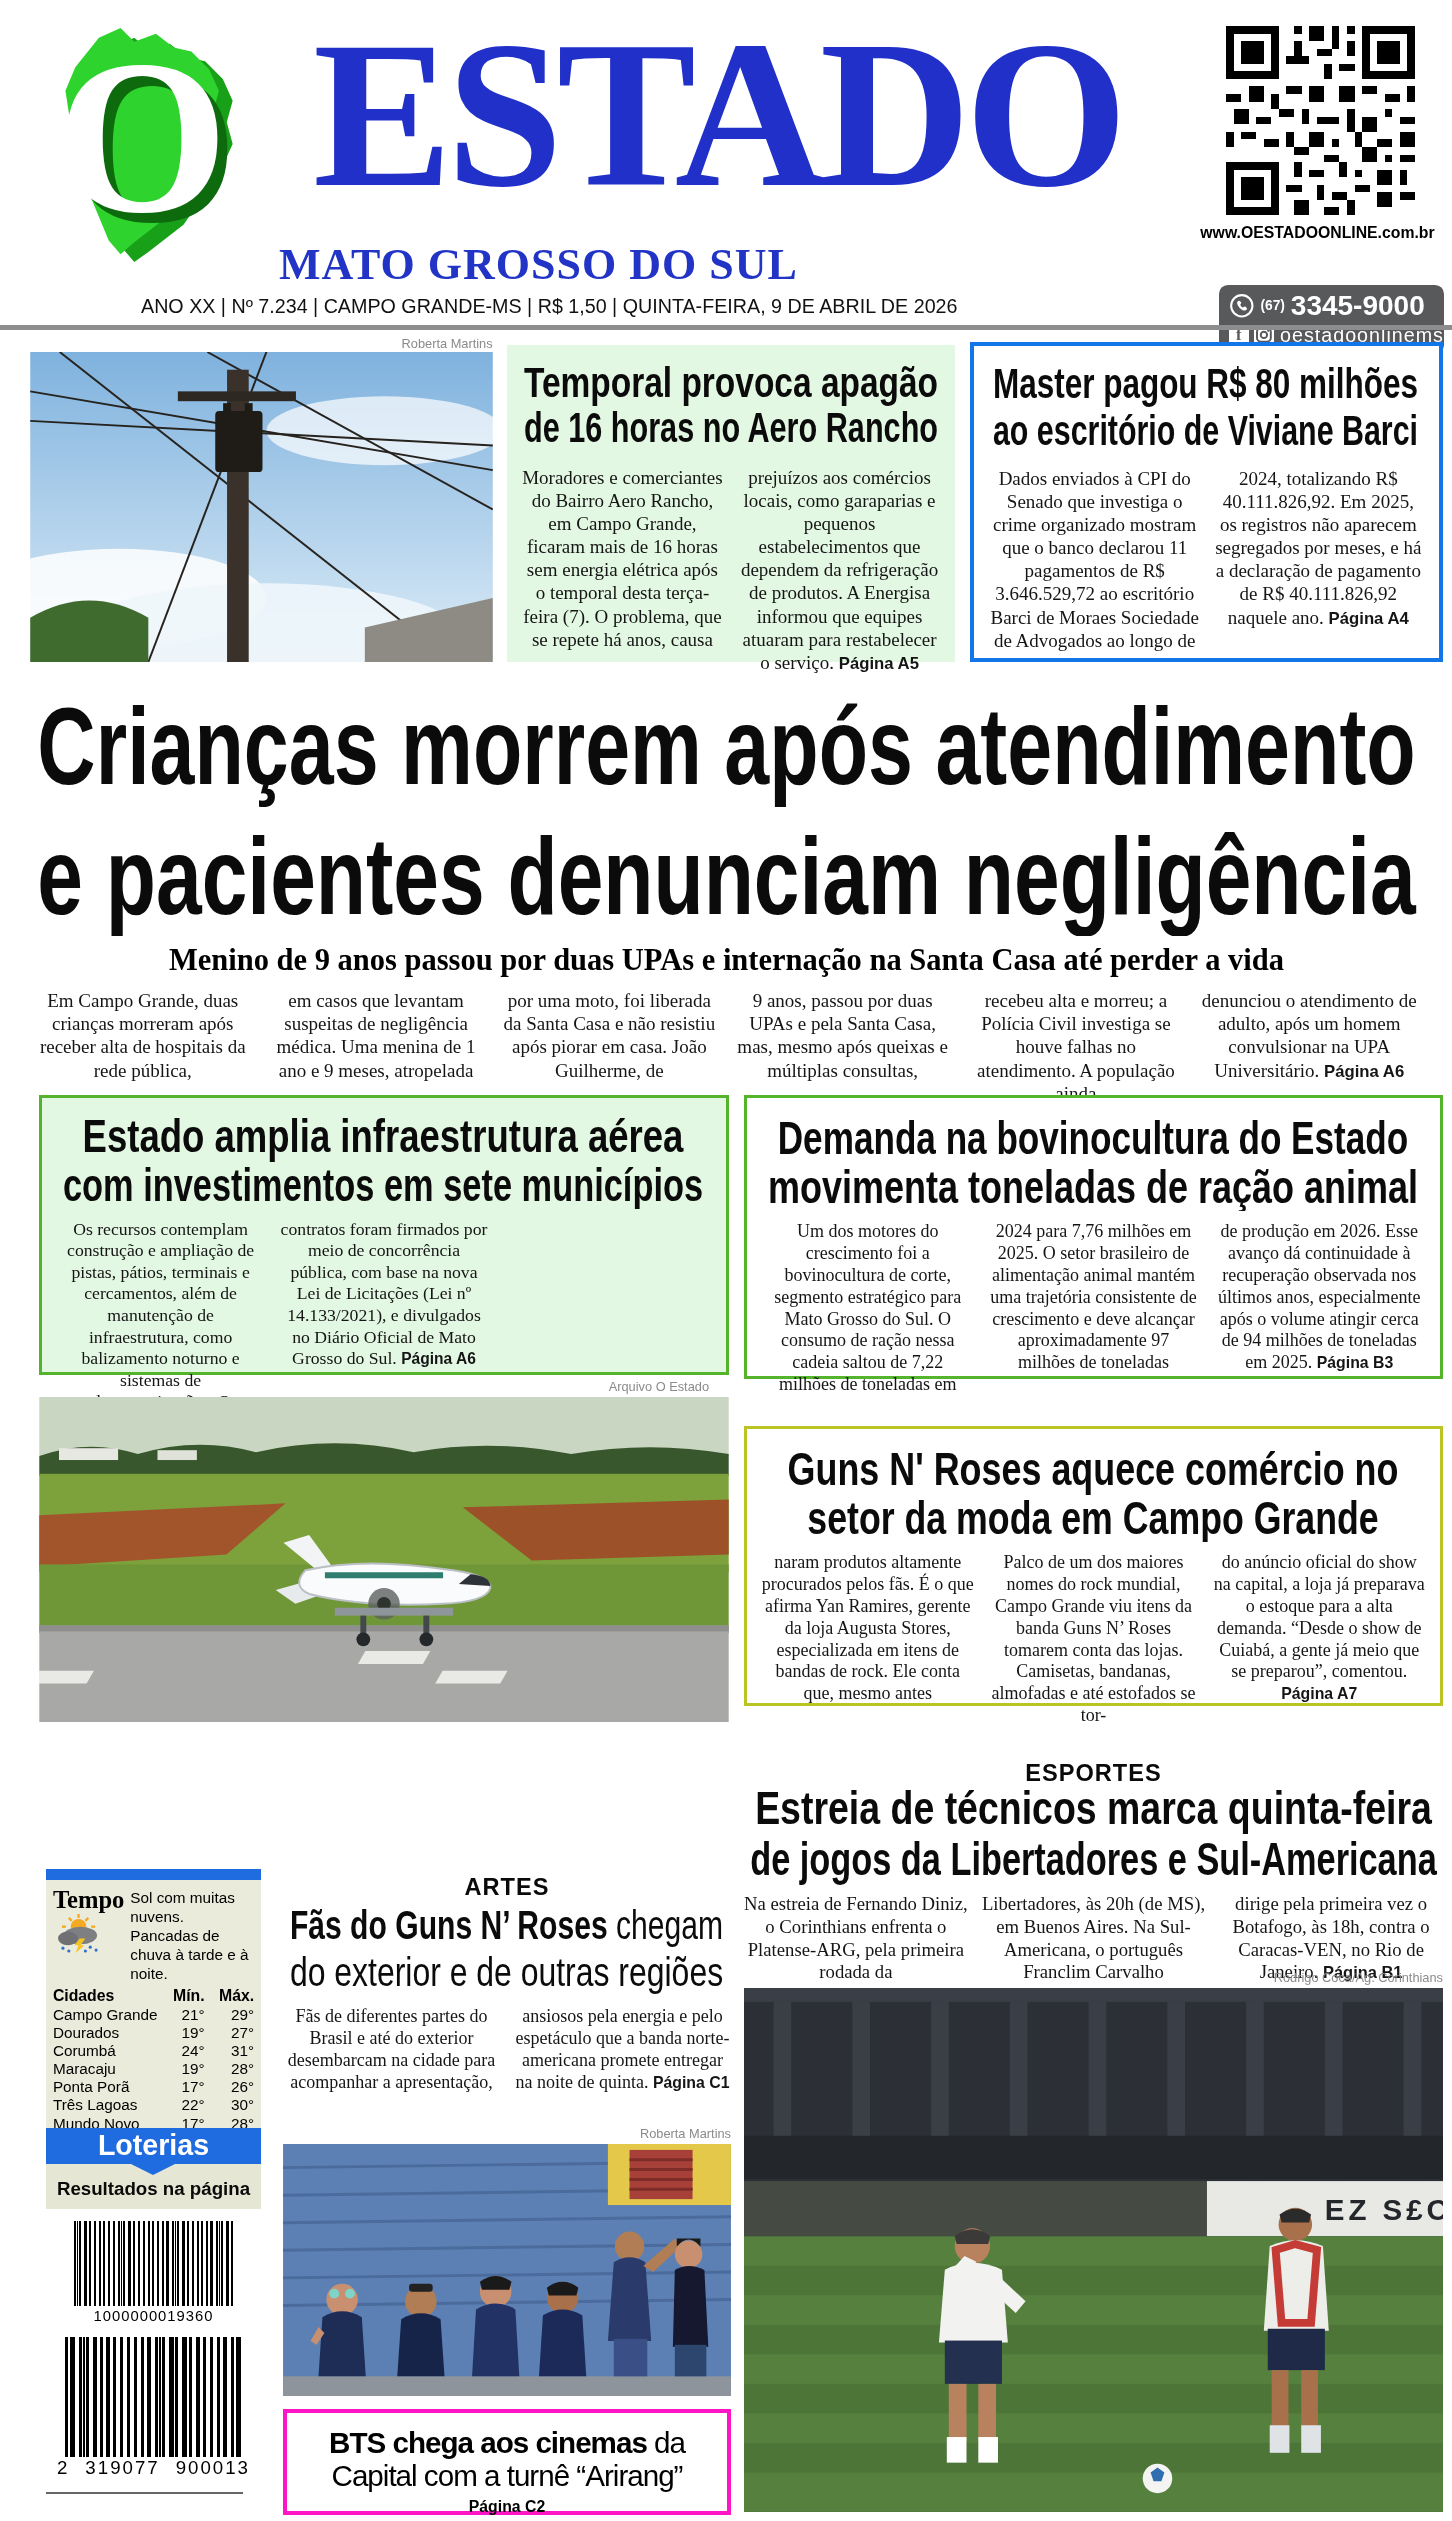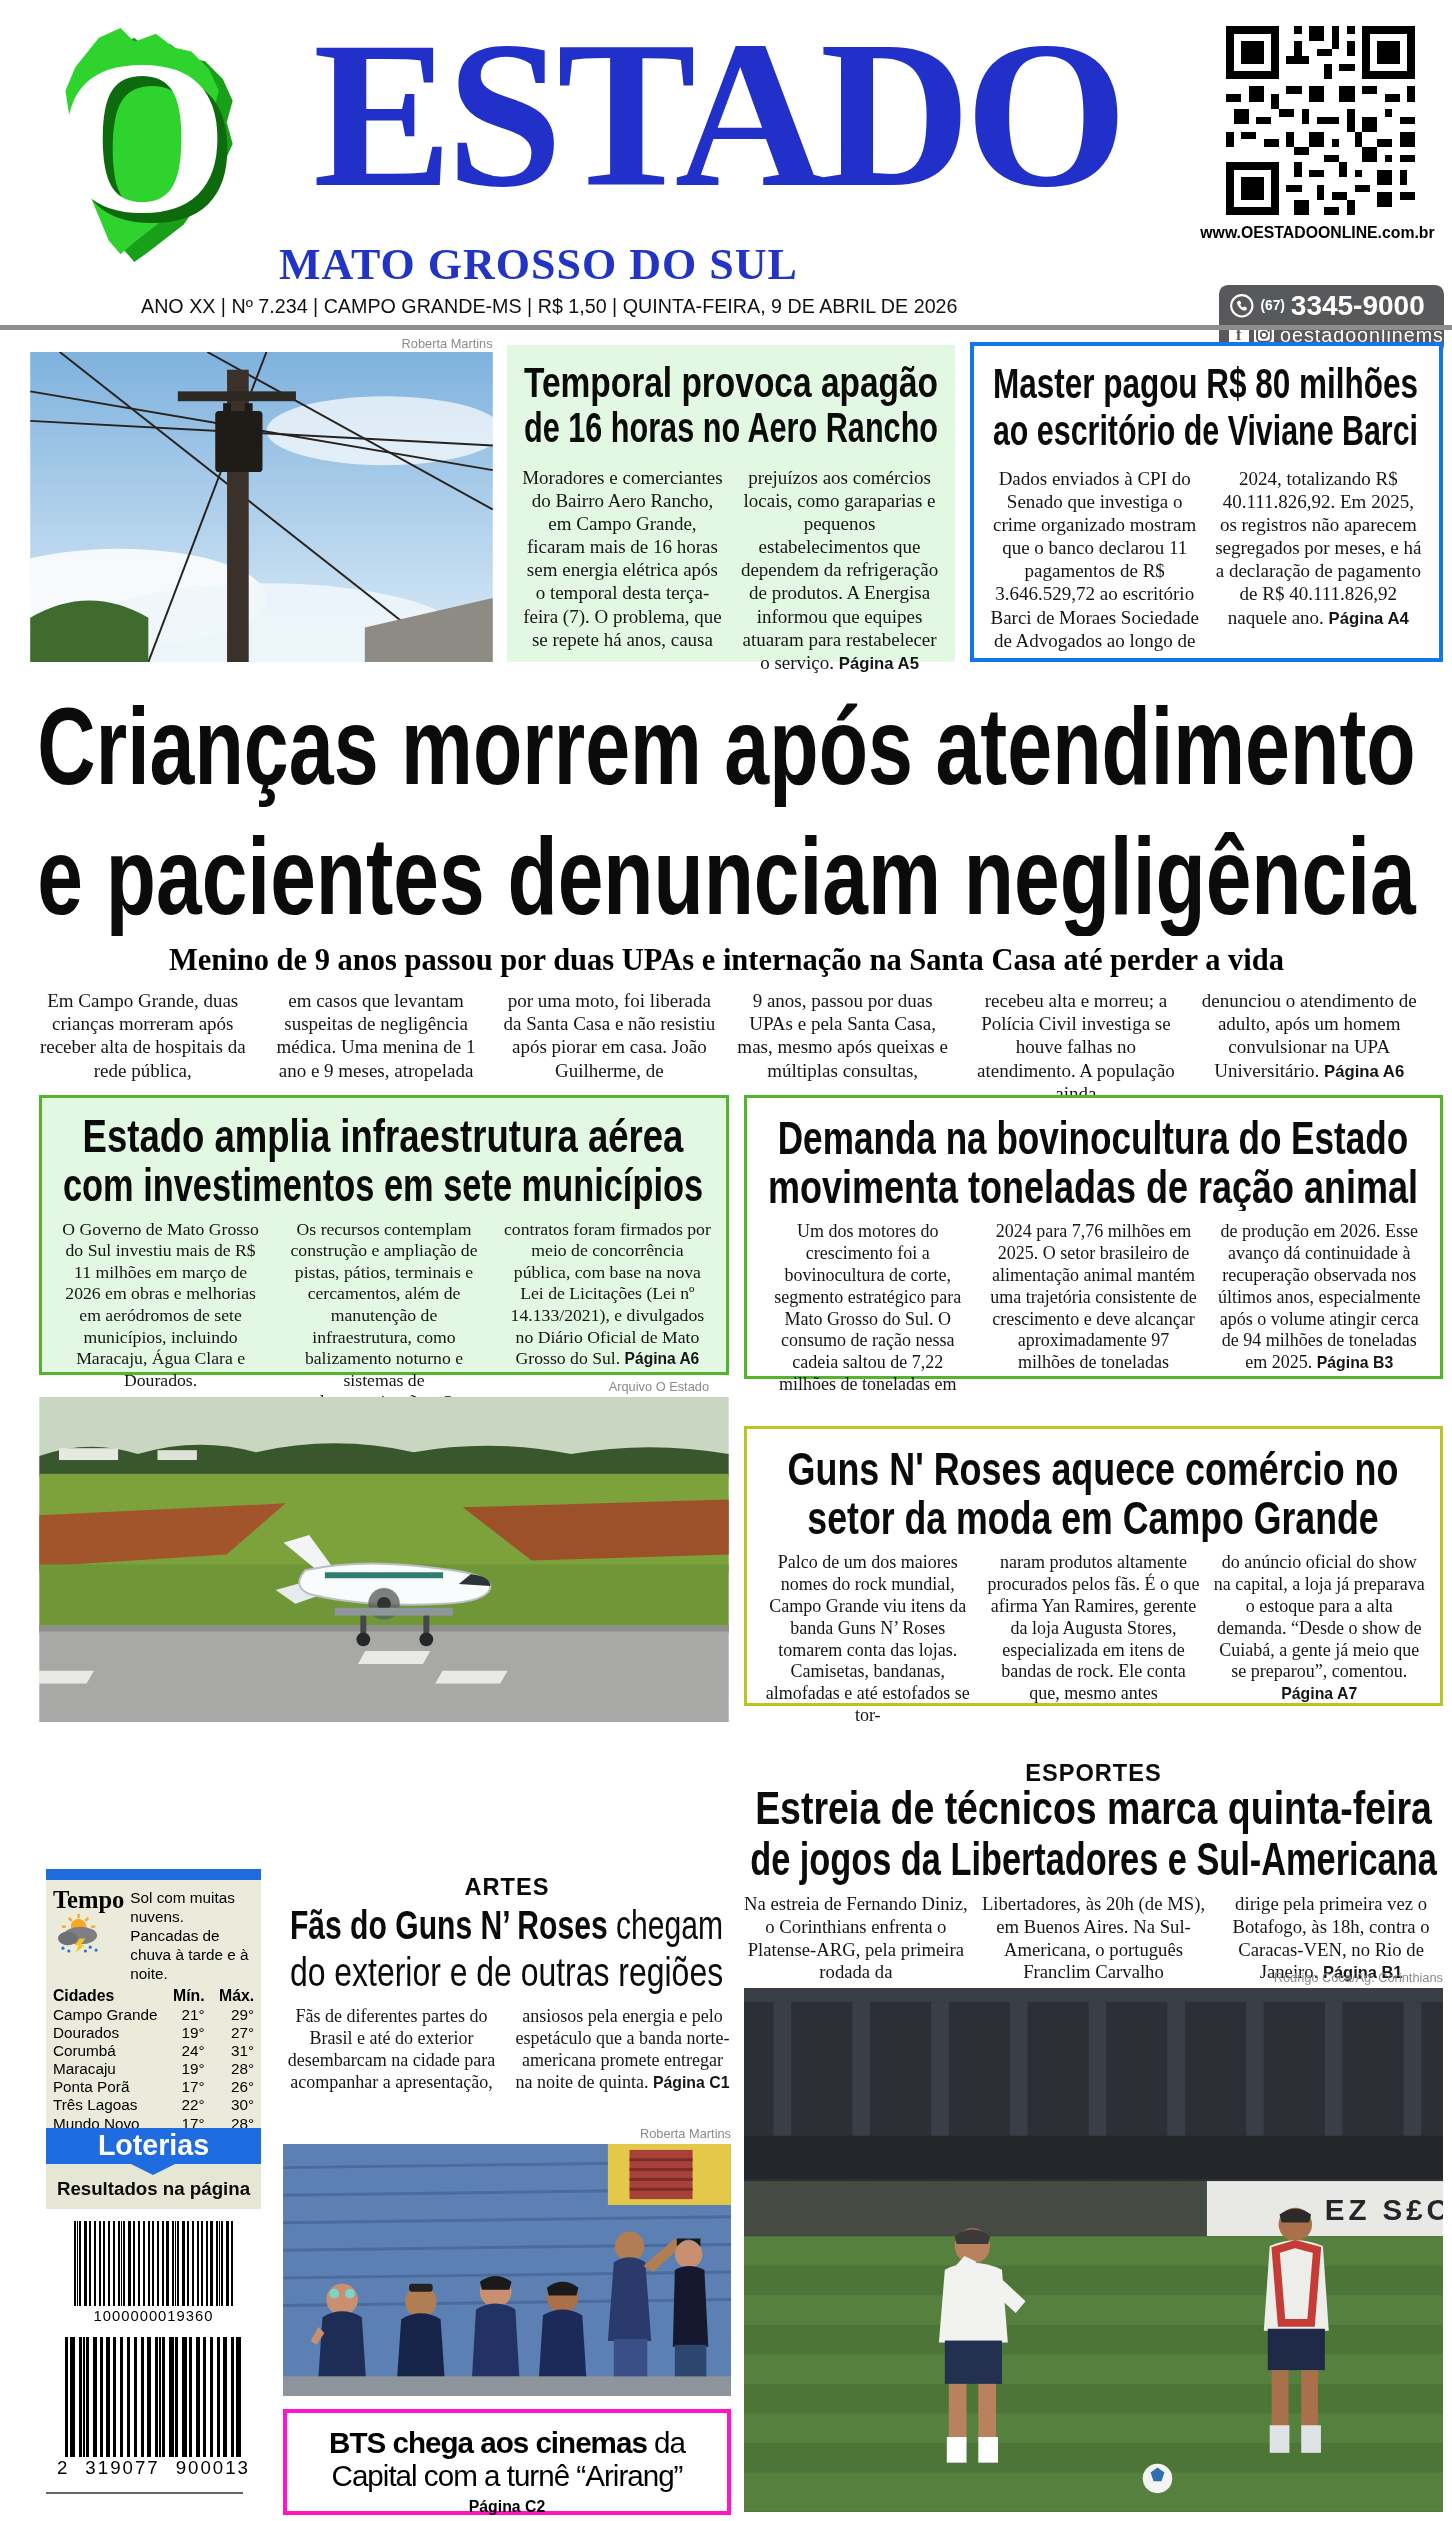--- a/index.html
+++ b/index.html
@@ -200,21 +200,20 @@
     <p><span>recebeu alta e morreu; a Polícia Civil investiga se houve falhas no atendimento. A população ainda</span></p>
     <p><span>denunciou o atendimento de adulto, após um homem convulsionar na UPA Universitário.</span> <span class="pg">Página A6</span></p>
   </div>
 
   <div class="abs greenbox" style="left:39px;top:1095px;width:690px;height:280px;border:3.9px solid #54b42c;padding:11.8px 13.8px 0 13.8px;">
     <svg class="hlsvg" width="654" height="99" viewBox="0 0 664 100">
       <text x="332" y="42" font-size="46" text-anchor="middle" textLength="610" lengthAdjust="spacingAndGlyphs">Estado amplia infraestrutura aérea</text>
       <text x="332" y="92" font-size="46" text-anchor="middle" textLength="650" lengthAdjust="spacingAndGlyphs">com investimentos em sete municípios</text>
     </svg>
     <div class="cols c3" style="margin-top:9.9px;font-size:17.7px;">
-      <p><span>O Governo de Mato Grosso do Sul investiu mais de R$ 11 milhões em março de 2026 em obras e melhorias em aeródromos de sete municípios, incluindo Maracaju, Água Clara e Dourados.</span></p>
       <p><span>Os recursos contemplam construção e ampliação de pistas, pátios, terminais e cercamentos, além de manutenção de infraestrutura, como balizamento noturno e sistemas de telecomunicações. Os</span></p>
       <p><span>contratos foram firmados por meio de concorrência pública, com base na nova Lei de Licitações (Lei nº 14.133/2021), e divulgados no Diário Oficial de Mato Grosso do Sul.</span> <span class="pg">Página A6</span></p>
     </div>
   </div>
   <div class="abs credit" style="left:39px;top:1379px;width:670px;">Arquivo O Estado</div>
 
   <div class="abs" style="left:39px;top:1397px;width:690px;height:325px;">
     <svg class="photo" width="690" height="325" viewBox="0 0 700 330">
       <rect width="700" height="60" fill="#c9d6c2"></rect>
       <path d="M0 60 Q50 42 100 58 Q160 40 220 56 Q300 38 380 56 Q460 42 540 58 Q620 44 700 58 L700 80 L0 80 Z" fill="#39572c"></path>
@@ -261,22 +260,22 @@
       <p><span>de produção em 2026. Esse avanço dá continuidade à recuperação observada nos últimos anos, especialmente após o volume atingir cerca de 94 milhões de toneladas em 2025.</span> <span class="pg">Página B3</span></p>
     </div>
   </div>
 
   <div class="abs" style="left:744px;top:1426px;width:699px;height:280px;border:3.9px solid #bac423;background:#fff;padding:13.8px 14.8px 0 14.8px;">
     <svg class="hlsvg" width="662" height="99" viewBox="0 0 672 100">
       <text x="336" y="42" font-size="46" text-anchor="middle" textLength="620" lengthAdjust="spacingAndGlyphs">Guns N' Roses aquece comércio no</text>
       <text x="336" y="92" font-size="46" text-anchor="middle" textLength="580" lengthAdjust="spacingAndGlyphs">setor da moda em Campo Grande</text>
     </svg>
     <div class="cols c3" style="margin-top:9.9px;font-size:18px;">
+      <p><span>naram produtos altamente procurados pelos fãs. É o que afirma Yan Ramires, gerente da loja Augusta Stores, especializada em itens de bandas de rock. Ele conta que, mesmo antes</span></p>
       <p><span>Palco de um dos maiores nomes do rock mundial, Campo Grande viu itens da banda Guns N’ Roses tomarem conta das lojas. Camisetas, bandanas, almofadas e até estofados se tor-</span></p>
-      <p><span>naram produtos altamente procurados pelos fãs. É o que afirma Yan Ramires, gerente da loja Augusta Stores, especializada em itens de bandas de rock. Ele conta que, mesmo antes</span></p>
       <p><span>do anúncio oficial do show na capital, a loja já preparava o estoque para a alta demanda. “Desde o show de Cuiabá, a gente já meio que se preparou”, comentou.</span> <span class="pg">Página A7</span></p>
     </div>
   </div>
 
   <div class="abs secbar" style="left:744px;top:1751px;width:699px;height:27.6px;">
     <span class="blk red"></span>
     <span class="lbl">ESPORTES</span>
     <span class="bar red"></span>
   </div>
   <svg class="abs hlsvg" style="left:744px;top:1783px;" width="699" height="102" viewBox="0 0 710 104">

